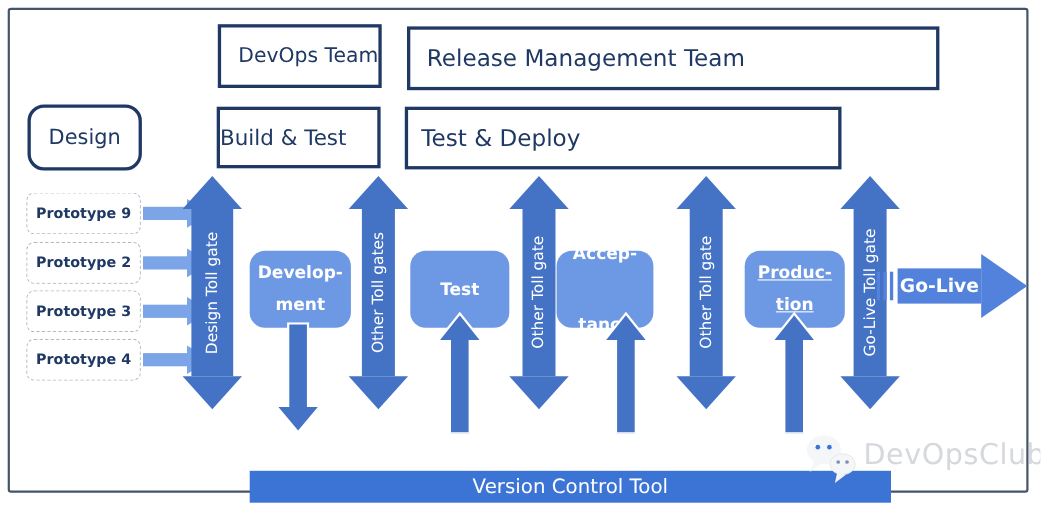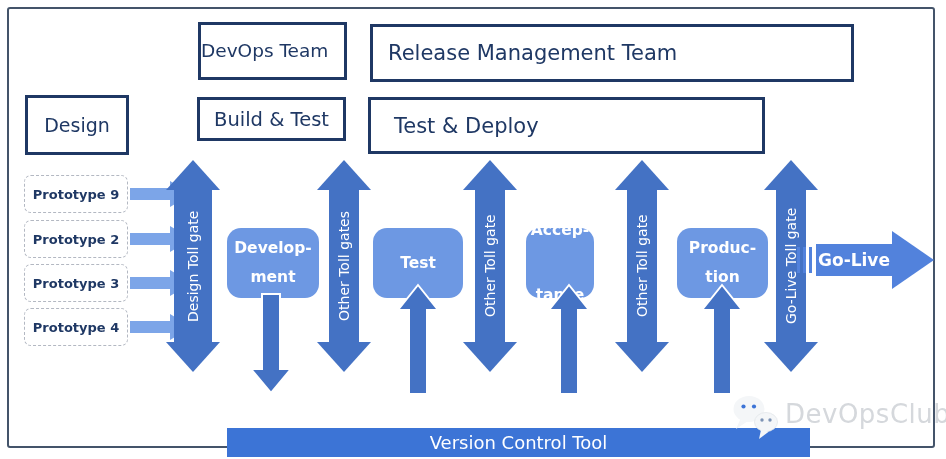--- a/index.html
+++ b/index.html
@@ -10,25 +10,25 @@
   .frame{
     position:absolute;left:7px;top:7px;width:928px;height:441px;
     border:2px solid var(--frame_border,#44546A);border-radius:3px;box-sizing:border-box;
   }
   
   .tbox{
     position:absolute;background:#fff;border:3px solid var(--navy,#1F3864);
     color:var(--navy,#1F3864);display:flex;align-items:center;box-sizing:border-box;text-align:center;
   }
   .tbox .t{display:block;width:100%;}
-  .b-devops {left:198px;top:22px;width:149px;height:58px;font-size:18.5px;line-height:1.3;text-align:left;justify-content:center;}
+  .b-devops {left:198px;top:22px;width:149px;height:58px;font-size:18.5px;line-height:1.3;text-align:right;justify-content:center;}
   .b-release{left:370px;top:24px;width:484px;height:58px;font-size:21px;padding-left:15px;}
-  .b-design {left:25px;top:95px;width:104px;height:60px;font-size:19px;justify-content:center;text-align:center;}
-  .b-build  {left:197px;top:97px;width:149px;height:44px;font-size:19.5px;justify-content:center;text-align:center;}
-  .b-deploy {left:368px;top:97px;width:397px;height:57px;font-size:21px;padding-left:23px;}
+  .b-design {left:25px;top:95px;width:104px;height:60px;font-size:19px;justify-content:center;text-align:center;border-radius:15px;}
+  .b-build  {left:197px;top:97px;width:149px;height:56px;font-size:19.5px;justify-content:center;text-align:left;}
+  .b-deploy {left:368px;top:97px;width:397px;height:57px;font-size:21px;padding-left:12px;}
   .b-release .t,.b-deploy .t{width:auto;}
   
   .proto{
     position:absolute;left:24px;width:104px;height:38px;box-sizing:border-box;
     border:1px dashed #b3b8c2;border-radius:7px;background:#fff;
     display:flex;align-items:center;justify-content:center;
     font-size:13px;font-weight:bold;color:var(--navy,#1F3864);
   }
   .p1{top:175px}.p2{top:220px}.p3{top:264px}.p4{top:308px}
   
@@ -50,22 +50,22 @@
     color:#fff;font-size:14px;white-space:nowrap;
   }
   
   .stage{
     position:absolute;top:228px;height:70px;border-radius:14px;background:var(--stage_blue,#6D98E3);
     display:flex;flex-direction:column;align-items:center;justify-content:center;
     color:#fff;font-weight:bold;font-size:15.5px;line-height:29px;text-align:center;
   }
   .s-dev {left:227px;width:92px;}
   .s-test{left:373px;width:90px;}
-  .s-acc {left:526px;width:68px;gap:36px;}
-  .s-prod{left:677px;width:91px;}
+  .s-acc {left:506px;width:88px;gap:36px;}
+  .s-prod{left:677px;width:91px;text-decoration:underline;}
   
   .conn{position:absolute;}
   .c-dev {left:249px;top:293px;}
   .c-test{left:396px;top:283px;}
   .c-acc {left:547px;top:283px;}
   .c-prod{left:700px;top:283px;}
   
   .vbar{
     position:absolute;left:227px;top:393px;width:583px;height:29px;background:var(--bar_blue,#3C74D6);
     display:flex;align-items:center;justify-content:center;color:#fff;font-size:18px;margin-top:35px;

